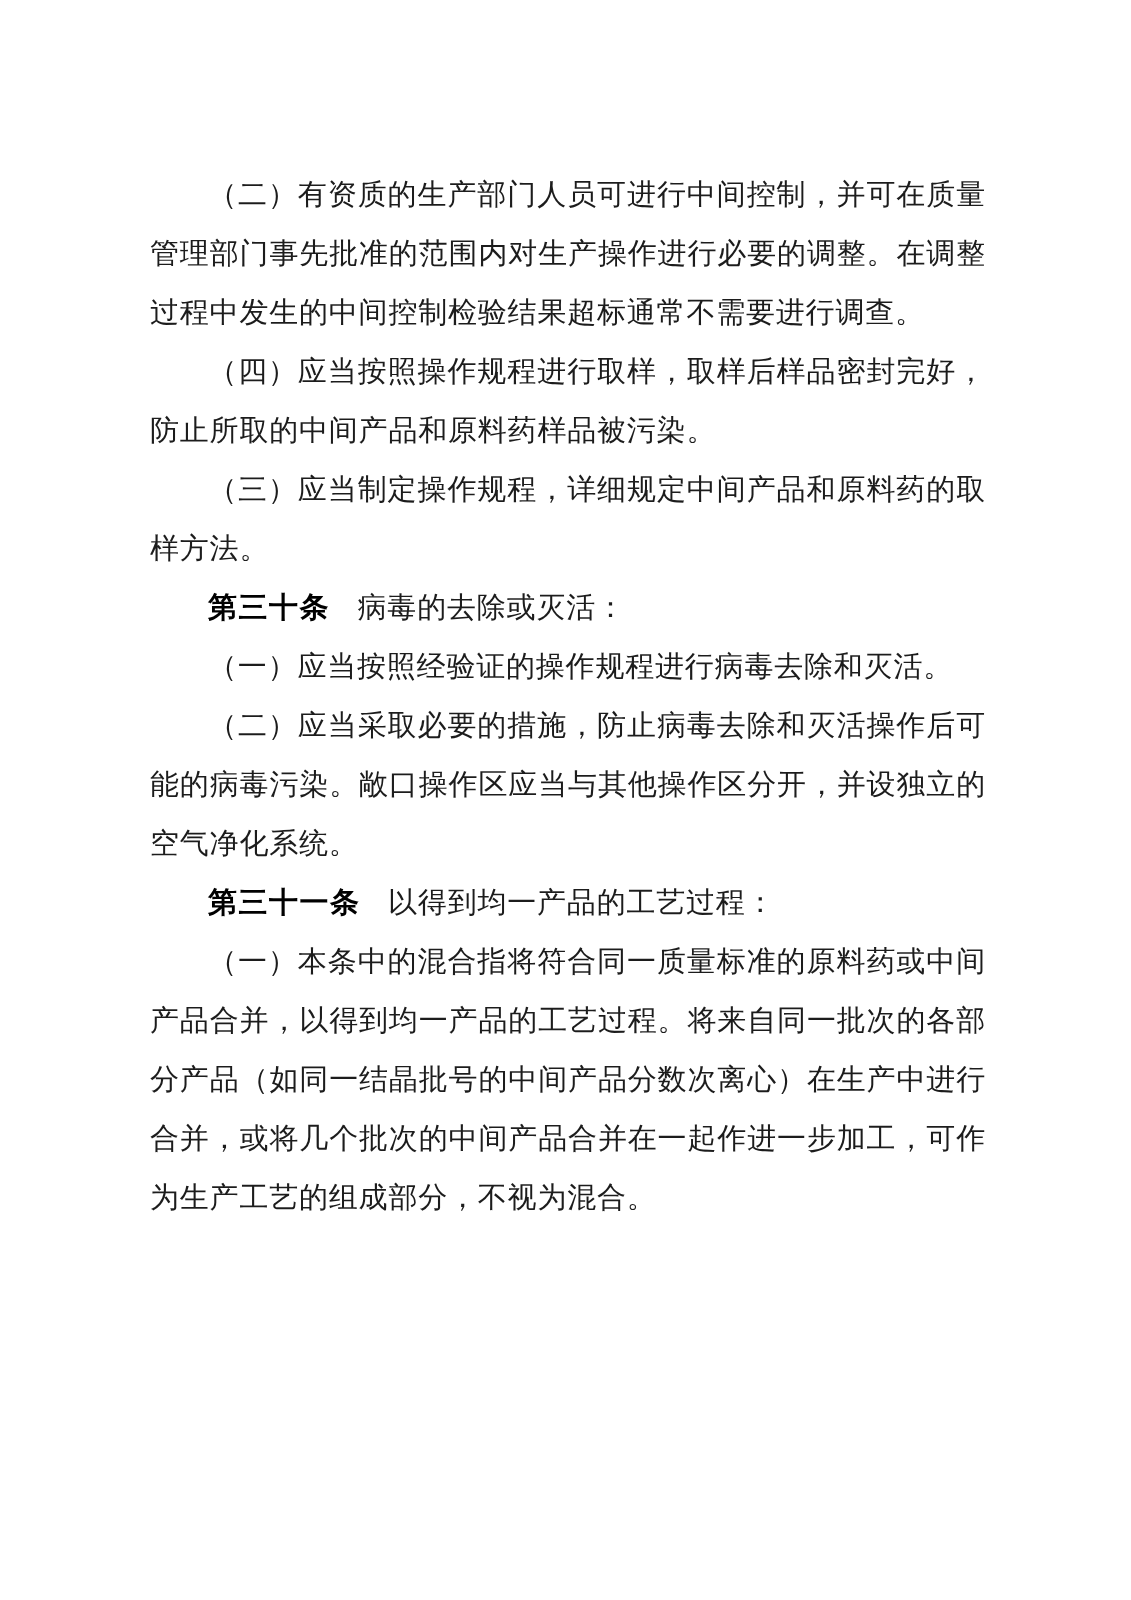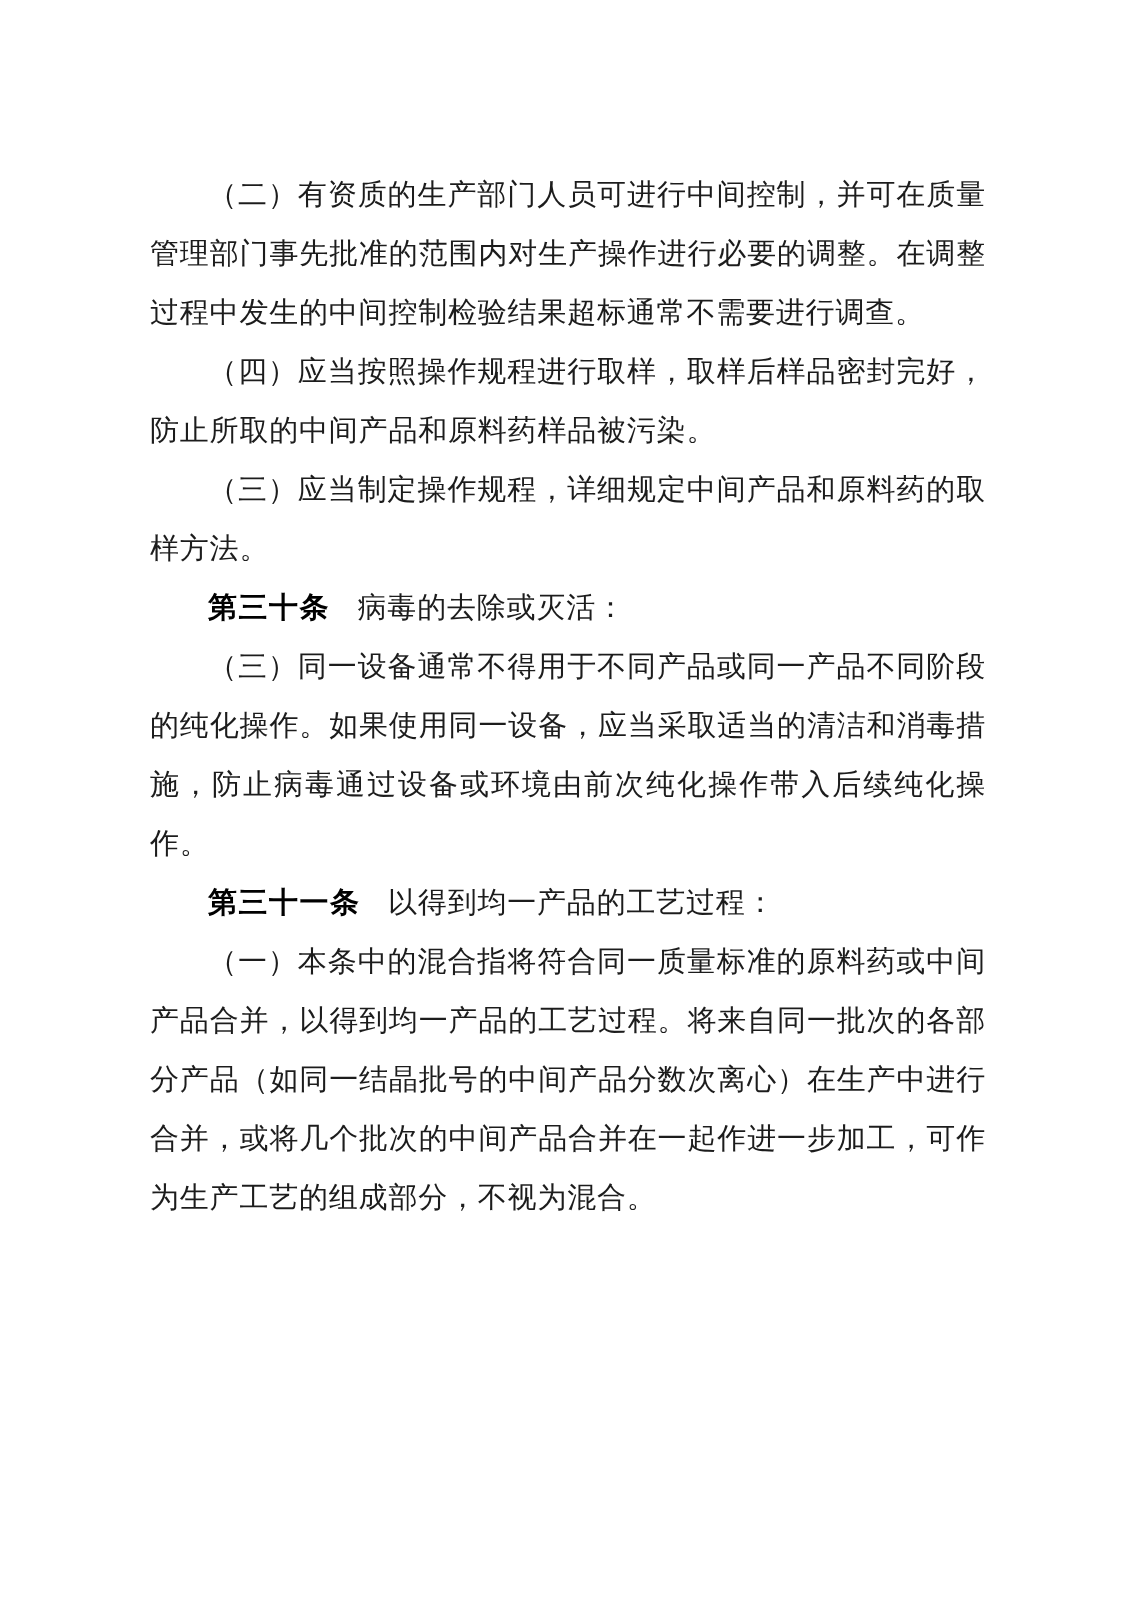--- a/index.html
+++ b/index.html
@@ -54,20 +54,21 @@
 </style>
 </head>
 <body>
 
 <div class="page">
   <main class="content" id="document-body">
       <p>（二）有资质的生产部门人员可进行中间控制，并可在质量管理部门事先批准的范围内对生产操作进行必要的调整。在调整过程中发生的中间控制检验结果超标通常不需要进行调查。</p>
       <p>（四）应当按照操作规程进行取样，取样后样品密封完好，防止所取的中间产品和原料药样品被污染。</p>
       <p>（三）应当制定操作规程，详细规定中间产品和原料药的取样方法。</p>
       <p class="heading"><span class="article-no">第三十条</span><span>病毒的去除或灭活：</span></p>
-      <p>（三）同一设备通常不得用于不同产品或同一产品不同阶段的纯化操作。如果使用同一设备，应当采取适当的清洁和消毒措施，防止病毒通过设备或环境由前次纯化操作带入后续纯化操作。</p>
+      <p>（一）应当按照经验证的操作规程进行病毒去除和灭活。</p>
+      <p>（二）应当采取必要的措施，防止病毒去除和灭活操作后可能的病毒污染。敞口操作区应当与其他操作区分开，并设独立的空气净化系统。</p>
       <p class="heading"><span class="article-no">第三十一条</span><span>以得到均一产品的工艺过程：</span></p>
       <p>（一）本条中的混合指将符合同一质量标准的原料药或中间产品合并，以得到均一产品的工艺过程。将来自同一批次的各部分产品（如同一结晶批号的中间产品分数次离心）在生产中进行合并，或将几个批次的中间产品合并在一起作进一步加工，可作为生产工艺的组成部分，不视为混合。</p>
     </main>
   <div class="page-footer">
     <span>— 54 —</span>
   </div>
 </div>
 
 </body></html>

